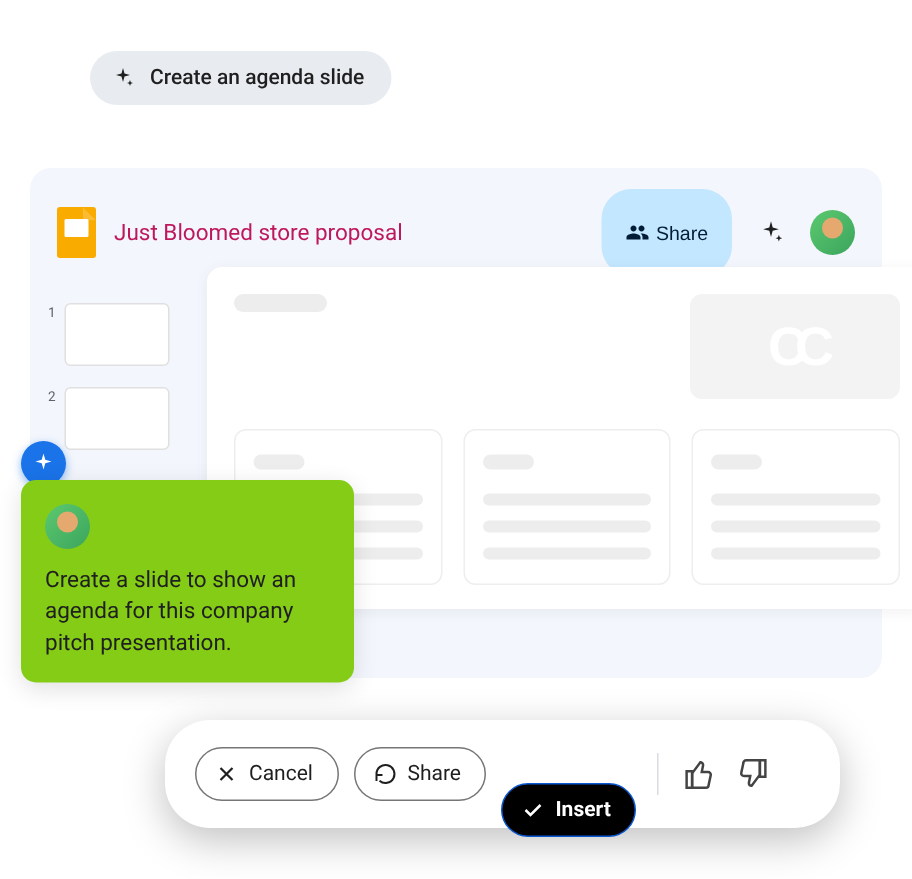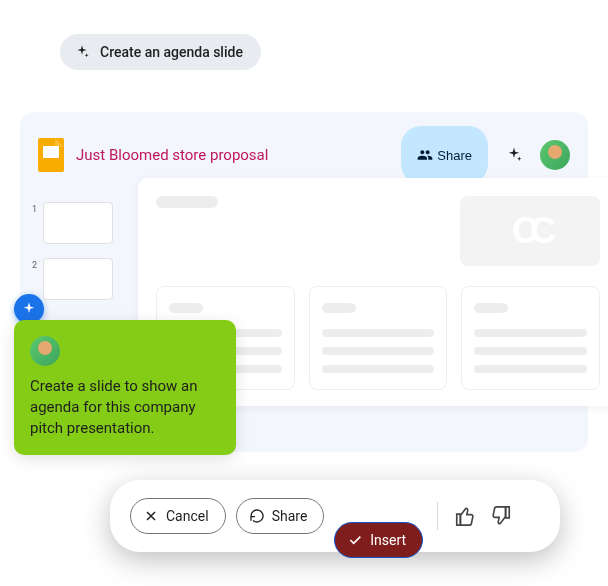--- a/index.html
+++ b/index.html
@@ -277,24 +277,24 @@
       padding: 9px 16px 9px 12px;
       display: flex;
       align-items: center;
       gap: 7px;
       font-size: 14px;
       color: #1f1f1f;
       cursor: pointer;
       font-family: inherit;
     }
     .pill-btn.primary {
-      background: #7f1d1d;
+      background: #000000;
       border-color: #0b57d0;
       color: #fff;
-      font-weight: 400;
+      font-weight: 700;
       margin-top: 48px;
     }
 
     .divider {
       width: 1px;
       height: 28px;
       background: #dadce0;
       margin: 0 4px;
     }
 

